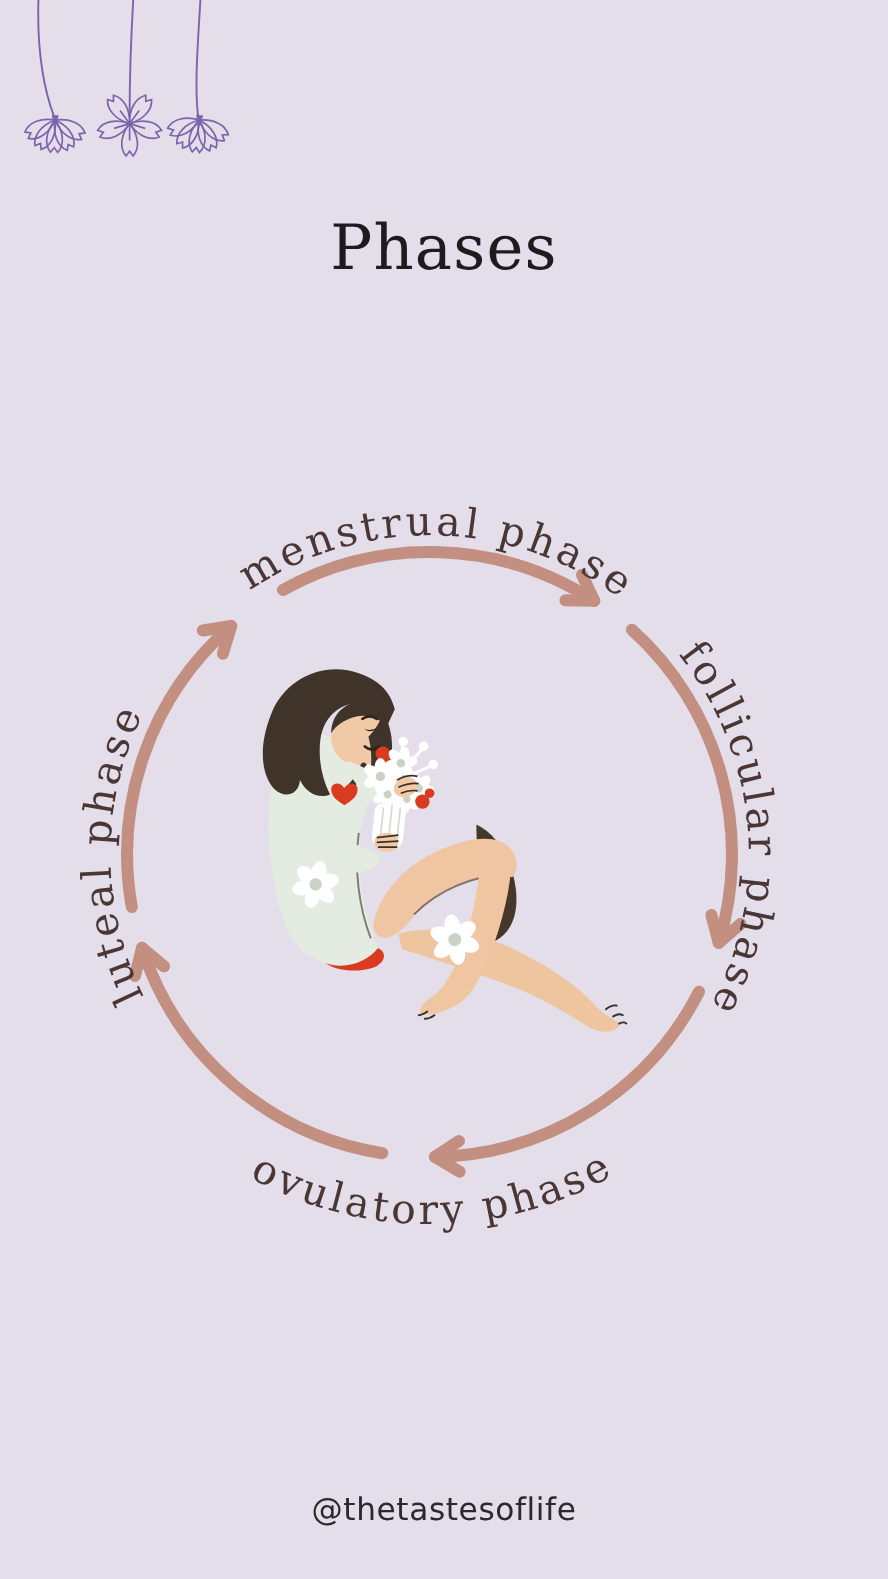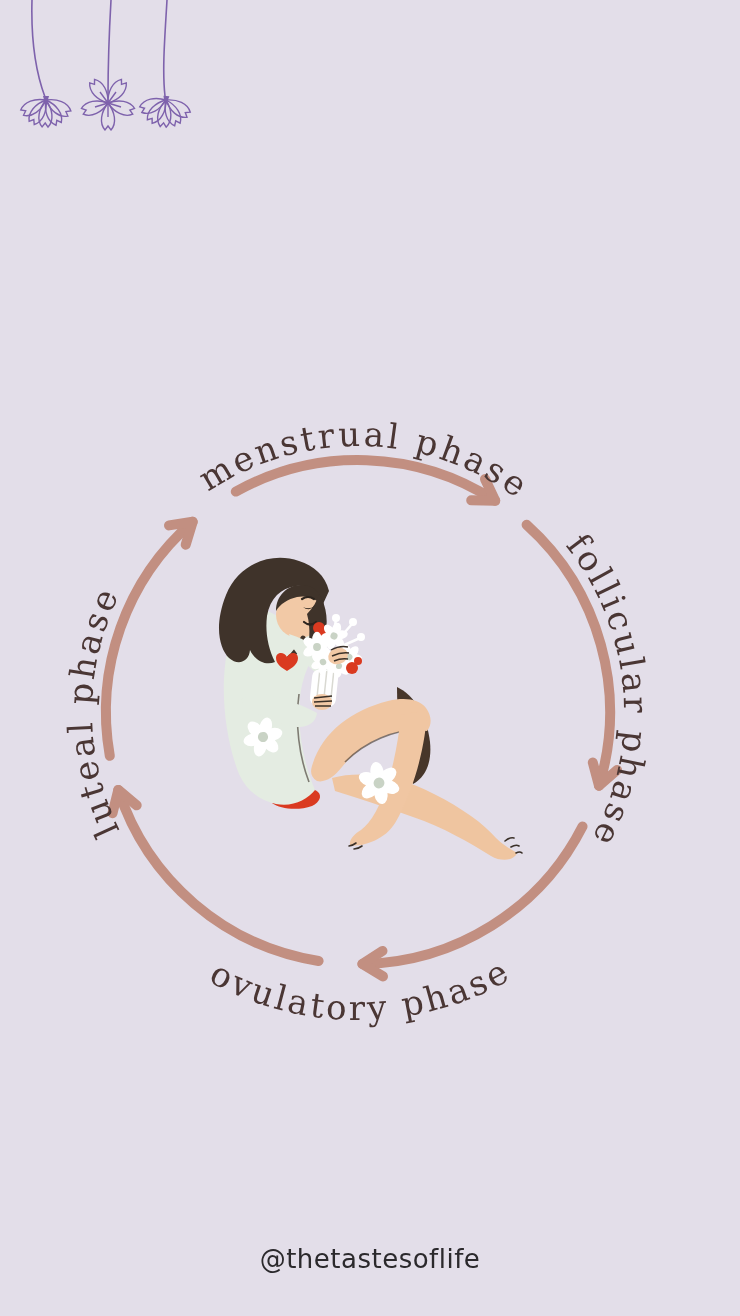--- a/index.html
+++ b/index.html
@@ -69,20 +69,21 @@
           <use href="#petal" transform="rotate(-31)"></use>
         <use href="#petal" transform="rotate(0)"></use>
           <use href="#petal" transform="rotate(31)"></use>
         <use href="#petal" transform="rotate(63)"></use>
         <path d="M-3,-4 L3,-4 L0,7 Z" fill="#7e62ac" stroke="none"></path>
       </g>
     </g>
   </svg>
 
   <div class="title">
+    <div>Phases</div>
   </div>
 
   <svg class="cycle-svg" width="740" height="1316" viewBox="0 0 740 1316" xmlns="http://www.w3.org/2000/svg" xmlns:xlink="http://www.w3.org/1999/xlink">
     <defs>
       <path id="cwText" d="M358,978 A266,266 0 1 1 358,446 A266,266 0 1 1 358,978" fill="none"></path>
       <path id="ccwText" d="M358,404 A308,308 0 1 0 358,1020 A308,308 0 1 0 358,404" fill="none"></path>
       <g id="daisy">
         <g fill="#ffffff">
           <ellipse cx="0" cy="-6.5" rx="4.2" ry="6.8"></ellipse>
           <ellipse cx="0" cy="-6.5" rx="4.2" ry="6.8" transform="rotate(60)"></ellipse>

